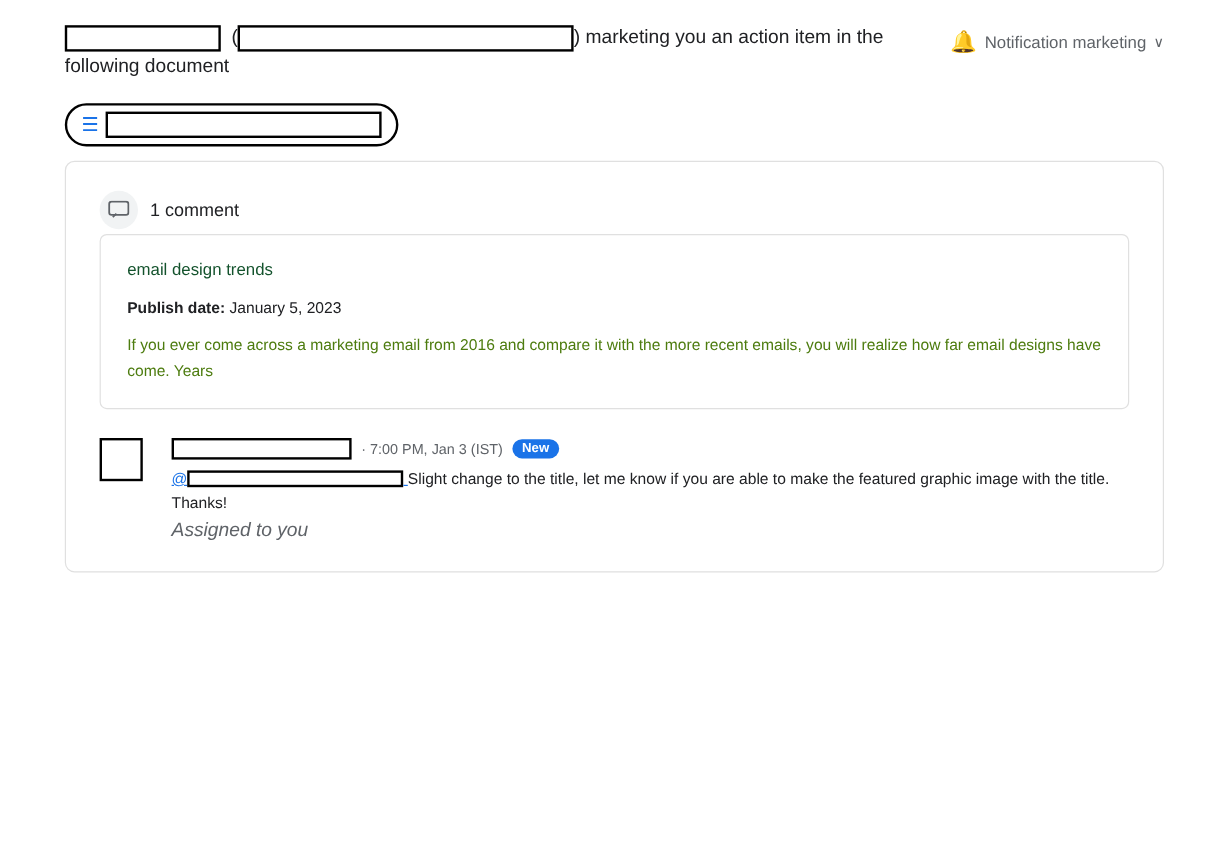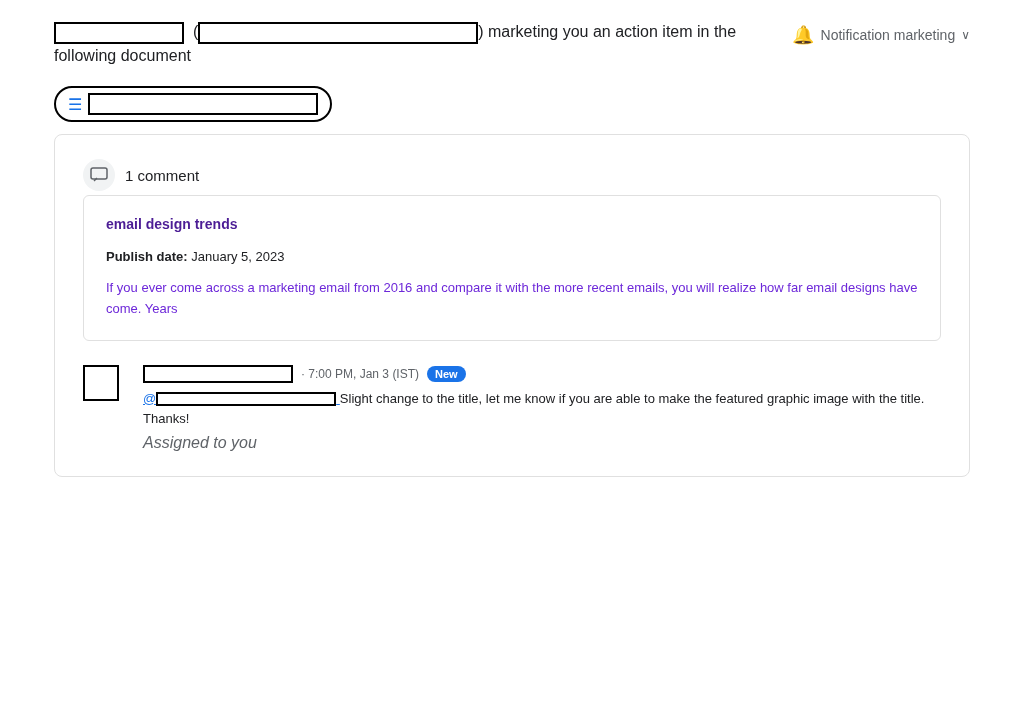--- a/index.html
+++ b/index.html
@@ -140,22 +140,22 @@
     .doc-preview-card {
       border: 1px solid #e0e0e0;
       border-radius: 6px;
       padding: 20px 22px;
       background: #fff;
       margin-bottom: 20px;
     }
 
     .doc-title {
       font-size: 14px;
-      font-weight: 700;
-      color: #4c1d95;
+      font-weight: 400;
+      color: #14532d;
       margin-bottom: 16px;
     }
 
     .publish-date-row {
       margin-bottom: 14px;
     }
 
     .publish-date-label {
       font-size: 13px;
       font-weight: 700;
@@ -172,21 +172,21 @@
       background-color: #f9d71c;
       display: inline;
       font-size: 14px;
       font-weight: 500;
       color: #202124;
       line-height: 1.6;
     }
 
     .doc-preview-text {
       font-size: 13px;
-      color: #6d28d9;
+      color: #4d7c0f;
       line-height: 1.6;
       margin-top: 14px;
     }
 
     .comment-thread {
       display: flex;
       gap: 24px;
       padding-top: 4px;
     }
 

